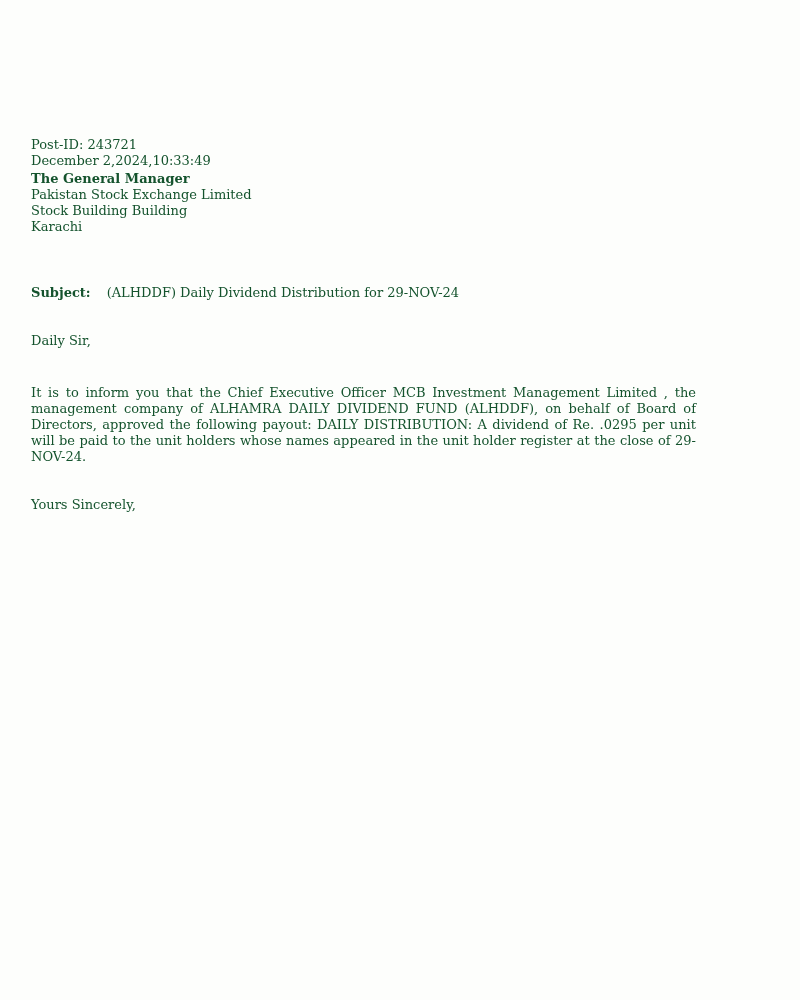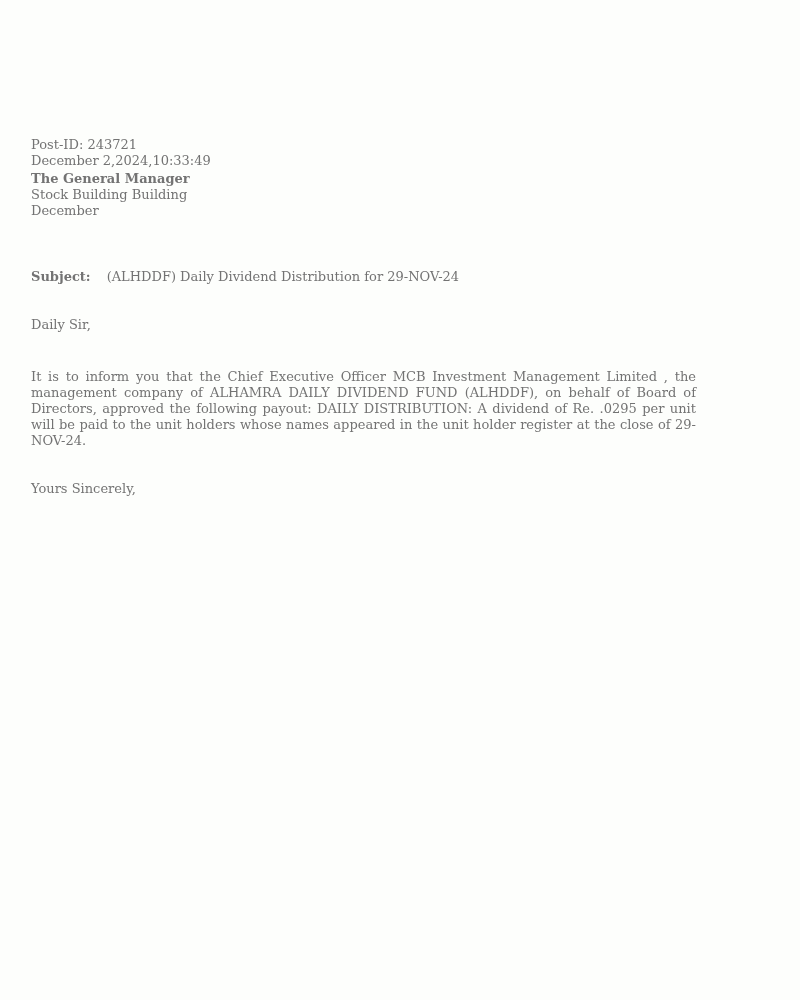--- a/index.html
+++ b/index.html
@@ -5,21 +5,21 @@
   html, body {
     margin: 0;
     padding: 0;
     background: #fdfefc;
   }
   .page {
     position: relative;
     width: 716px;
     height: 1000px;
     background: #fdfefc;
-    color: #737373;
+    color: #14532d;
     font-family: "DejaVu Serif", "Liberation Serif", serif;
     font-size: 13px;
     line-height: 16px;
     box-sizing: border-box;
     padding: 137px 20px 0 31px;
     overflow: hidden;
   }
   .meta-block div {
     white-space: pre;
   }
@@ -54,22 +54,23 @@
 
 <div class="page">
 
   <div class="meta-block">
     <div>Post-ID: 243721</div>
     <div>December 2,2024,10:33:49</div>
   </div>
 
   <div class="recipient-block">
     <div class="recipient-name">The General Manager</div>
+    <div>Pakistan Stock Exchange Limited</div>
     <div>Stock Building Building</div>
-    <div>December</div>
+    <div>Karachi</div>
   </div>
 
   <div class="subject-line">
     <span class="subject-label">Subject:</span><span class="subject-text">(ALHDDF) Daily Dividend Distribution for 29-NOV-24</span>
   </div>
 
   <div class="salutation">Daily Sir,</div>
 
   <div class="body-paragraph">It is to inform you that the Chief Executive Officer MCB Investment Management Limited , the management company of ALHAMRA DAILY DIVIDEND FUND (ALHDDF), on behalf of Board of Directors, approved the following payout: DAILY DISTRIBUTION: A dividend of Re. .0295 per unit will be paid to the unit holders whose names appeared in the unit holder register at the close of 29-NOV-24.</div>
 

